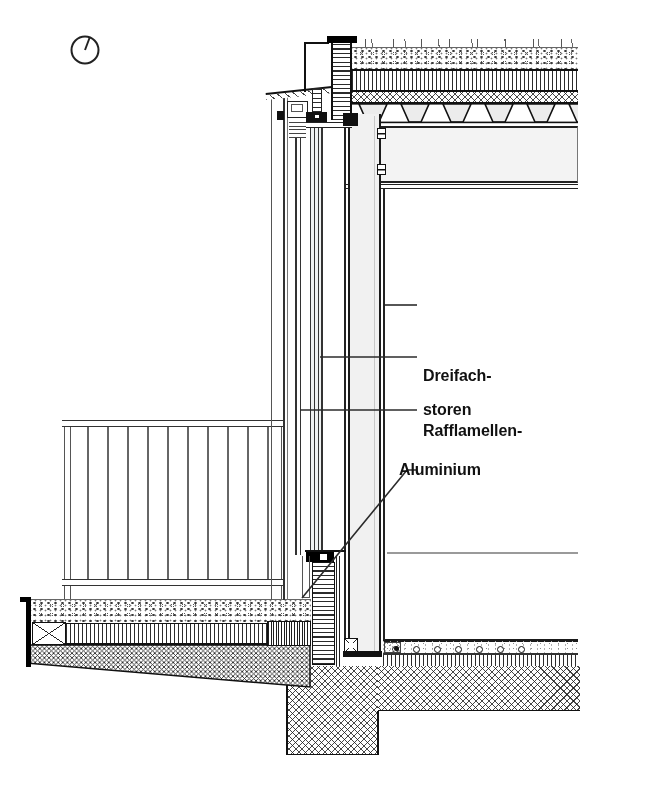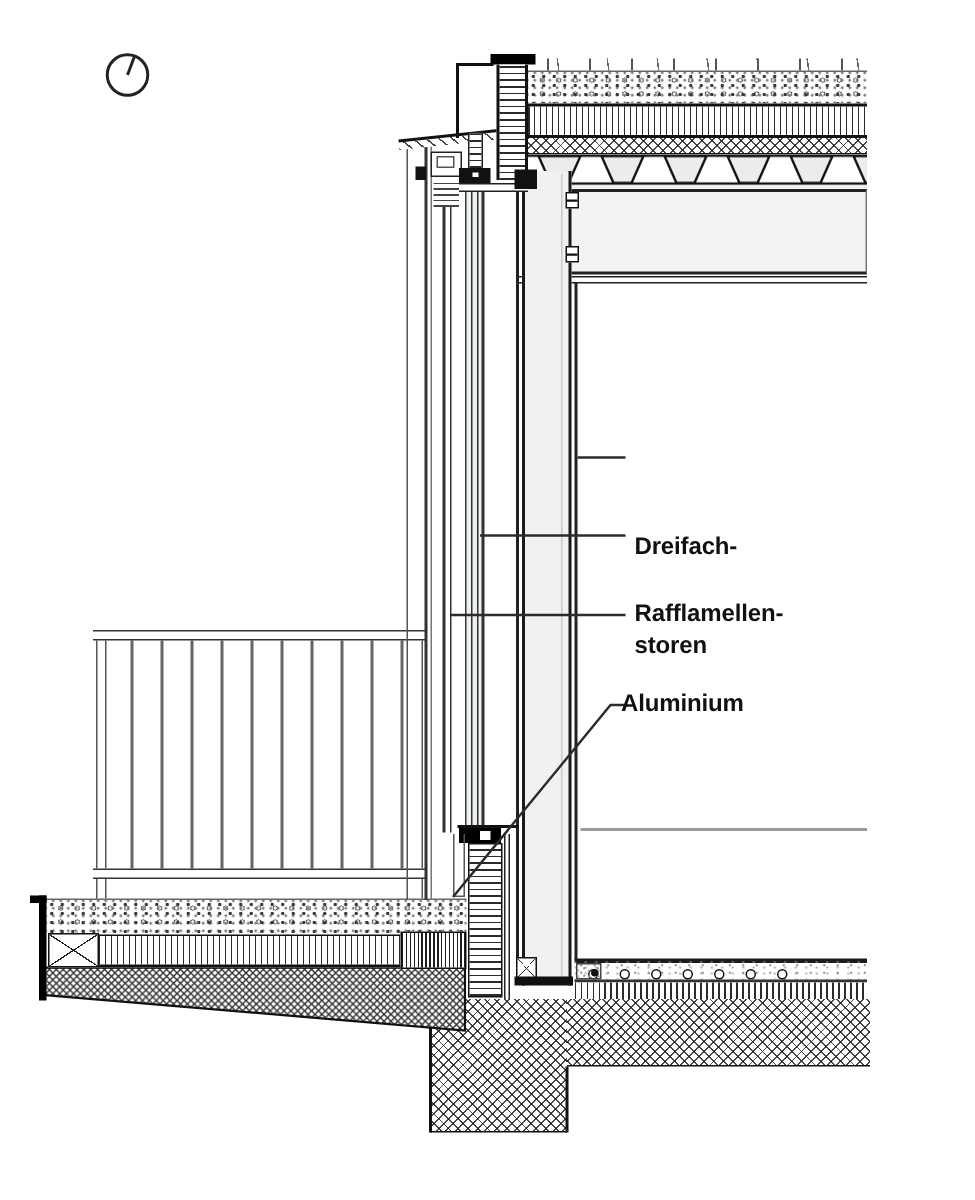--- a/index.html
+++ b/index.html
@@ -159,24 +159,24 @@
     <g stroke="#2b2b2b" stroke-width="1.6" fill="none">
       <line x1="385" y1="305" x2="417" y2="305"></line>
       <line x1="320" y1="357" x2="417" y2="357"></line>
       <line x1="300" y1="410" x2="417" y2="410"></line>
       <polyline points="417,470 407,470 302,598"></polyline>
     </g>
   </svg>
 
   <div class="ann" style="left:423px;top:294px">
   </div>
-  <div class="ann" style="left:423px;top:354px">
+  <div class="ann" style="left:423px;top:365px">
     <div>Dreifach-</div>
   </div>
   <div class="ann" style="left:423px;top:399px">
+    <div>storen</div>
     <div>Rafflamellen-</div>
-    <div>storen</div>
   </div>
-  <div class="ann" style="left:414px;top:459px">
+  <div class="ann" style="left:399px;top:459px">
     <div>Aluminium</div>
   </div>
 
 </div>
 
 </body></html>

